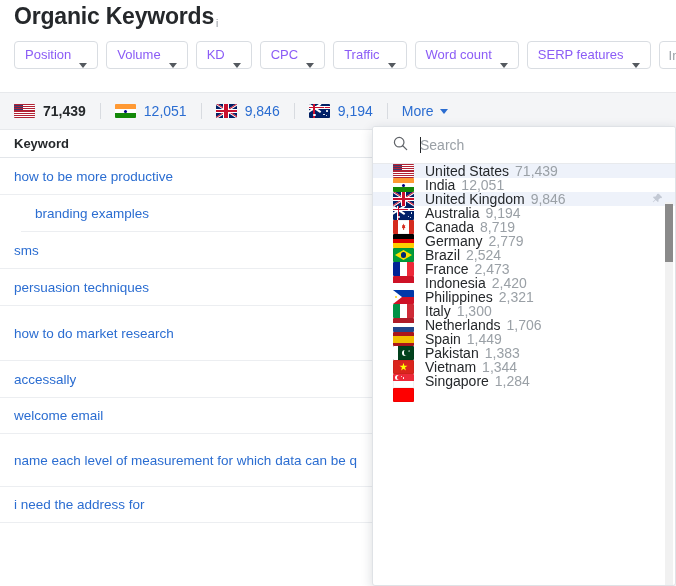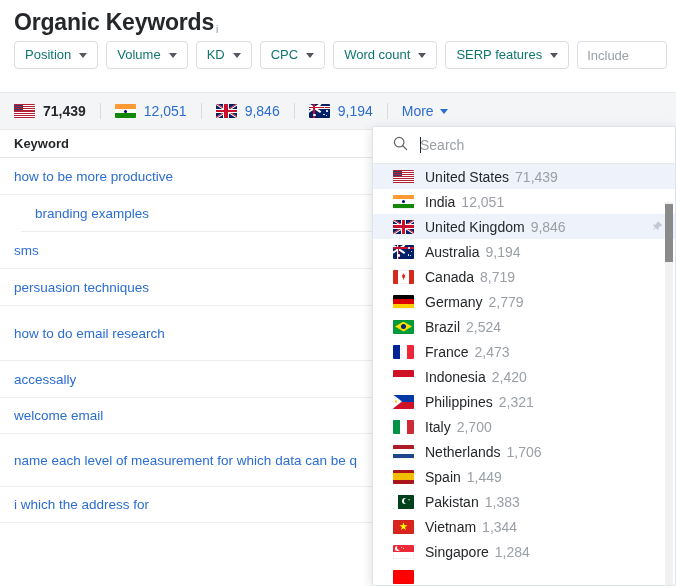--- a/index.html
+++ b/index.html
@@ -9,44 +9,44 @@
     overflow: hidden;
     background: #ffffff;
     font-family: "Liberation Sans", sans-serif;
     -webkit-font-smoothing: antialiased;
   }
 
   #root { position: relative; width: 676px; height: 586px; overflow: hidden; background:#fff; }
 
   
   .title-row {
-    position: absolute; left: 14px; top: 8px;
+    position: absolute; left: 14px; top: 2px;
     display: flex; align-items: flex-end;
   }
   .page-title {
     font-size: 23px; font-weight: bold; color: #25282b;
     letter-spacing: -0.2px; line-height: 28px;
   }
   .info-sup {
     font-size: 10px; color: #8a9099; margin-left: 2px; line-height: 12px;
     margin-top: 1px;
   }
 
   
   .filter-bar {
     position: absolute; left: 14px; top: 41px;
     display: flex; align-items: center; gap: 8px;
     white-space: nowrap;
   }
   .filter-btn {
     height: 28px; padding: 0 10px;
     border: 1px solid #d9dde2; border-radius: 4px;
-    background: #ffffff; color: #0f766e;
+    background: #ffffff; color: #8b5cf6;
     font-size: 13px; line-height: 26px;
-    display: inline-flex; align-items: center; gap: 8px;
+    display: inline-flex; align-items: flex-end; gap: 8px;
     cursor: pointer;
   }
   .caret {
     width: 0; height: 0;
     border-left: 4px solid transparent;
     border-right: 4px solid transparent;
     border-top: 5px solid #54595f;
     display: inline-block;
   }
   .filter-input {
@@ -260,21 +260,21 @@
     width: 1px; height: 16px; background: #25282b;
     margin-right: -1px;
     animation: none;
   }
 
   .dd-list {
     position: relative;
     height: 422px; overflow: hidden;
   }
   .dd-item {
-    height: 25px; display: flex; align-items: center;
+    height: 14px; display: flex; align-items: center;
     padding: 0 12px 0 20px; cursor: pointer;
     font-size: 14px; color: #25282b;
   }
   .dd-item.hl { background: #eef2fa; }
   .dd-item .flag { margin-right: 11px; }
   .dd-name { color: #25282b; }
   .dd-count { color: #9aa0a6; margin-left: 6px; }
   .dd-pin { margin-left: auto; opacity: 1; }
 
   .dd-scrollbar {
@@ -306,20 +306,24 @@
       <div class="filter-btn">
         <span>Volume</span>
         <span class="caret"></span>
       </div>
       <div class="filter-btn">
         <span>KD</span>
         <span class="caret"></span>
       </div>
       <div class="filter-btn">
         <span>CPC</span>
+        <span class="caret"></span>
+      </div>
+      <div class="filter-btn">
+        <span>Traffic</span>
         <span class="caret"></span>
       </div>
       <div class="filter-btn">
         <span>Word count</span>
         <span class="caret"></span>
       </div>
       <div class="filter-btn">
         <span>SERP features</span>
         <span class="caret"></span>
       </div>
@@ -399,33 +403,33 @@
         <div class="tr" style="height: 37px; margin-left: 21px;">
           <a class="kw">branding examples</a>
         </div>
         <div class="tr" style="height: 37px;">
           <a class="kw">sms</a>
         </div>
         <div class="tr" style="height: 37px;">
           <a class="kw">persuasion techniques</a>
         </div>
         <div class="tr" style="height: 55px;">
-          <a class="kw">how to do email research</a>
+          <a class="kw">how to do market research</a>
         </div>
         <div class="tr" style="height: 37px;">
           <a class="kw">accessally</a>
         </div>
         <div class="tr" style="height: 36px;">
           <a class="kw">welcome email</a>
         </div>
         <div class="tr" style="height: 53px;">
           <a class="kw">name each level of measurement for which data can be q</a>
         </div>
         <div class="tr" style="height: 36px;">
-          <a class="kw">i which the address for</a>
+          <a class="kw">i need the address for</a>
         </div>
       </div>
   </div>
 
   <div class="ghost-row" id="ghost-row">
       <span class="gv1">4</span>
       <span class="gv2">400</span>
       <span class="gv3">1</span>
       <span class="gv4">0.70</span>
     </div>
@@ -556,21 +560,21 @@
           <span class="dd-name">Philippines</span>
           <span class="dd-count">2,321</span>
         </div>
         <div class="dd-item">
           <span class="flag f-it">
             <i class="b1"></i>
             <i class="b2"></i>
             <i class="b3"></i>
           </span>
           <span class="dd-name">Italy</span>
-          <span class="dd-count">2,700</span>
+          <span class="dd-count">1,300</span>
         </div>
         <div class="dd-item">
           <span class="flag f-nl">
             <i class="b1"></i>
             <i class="b2"></i>
             <i class="b3"></i>
           </span>
           <span class="dd-name">Netherlands</span>
           <span class="dd-count">1,706</span>
         </div>

